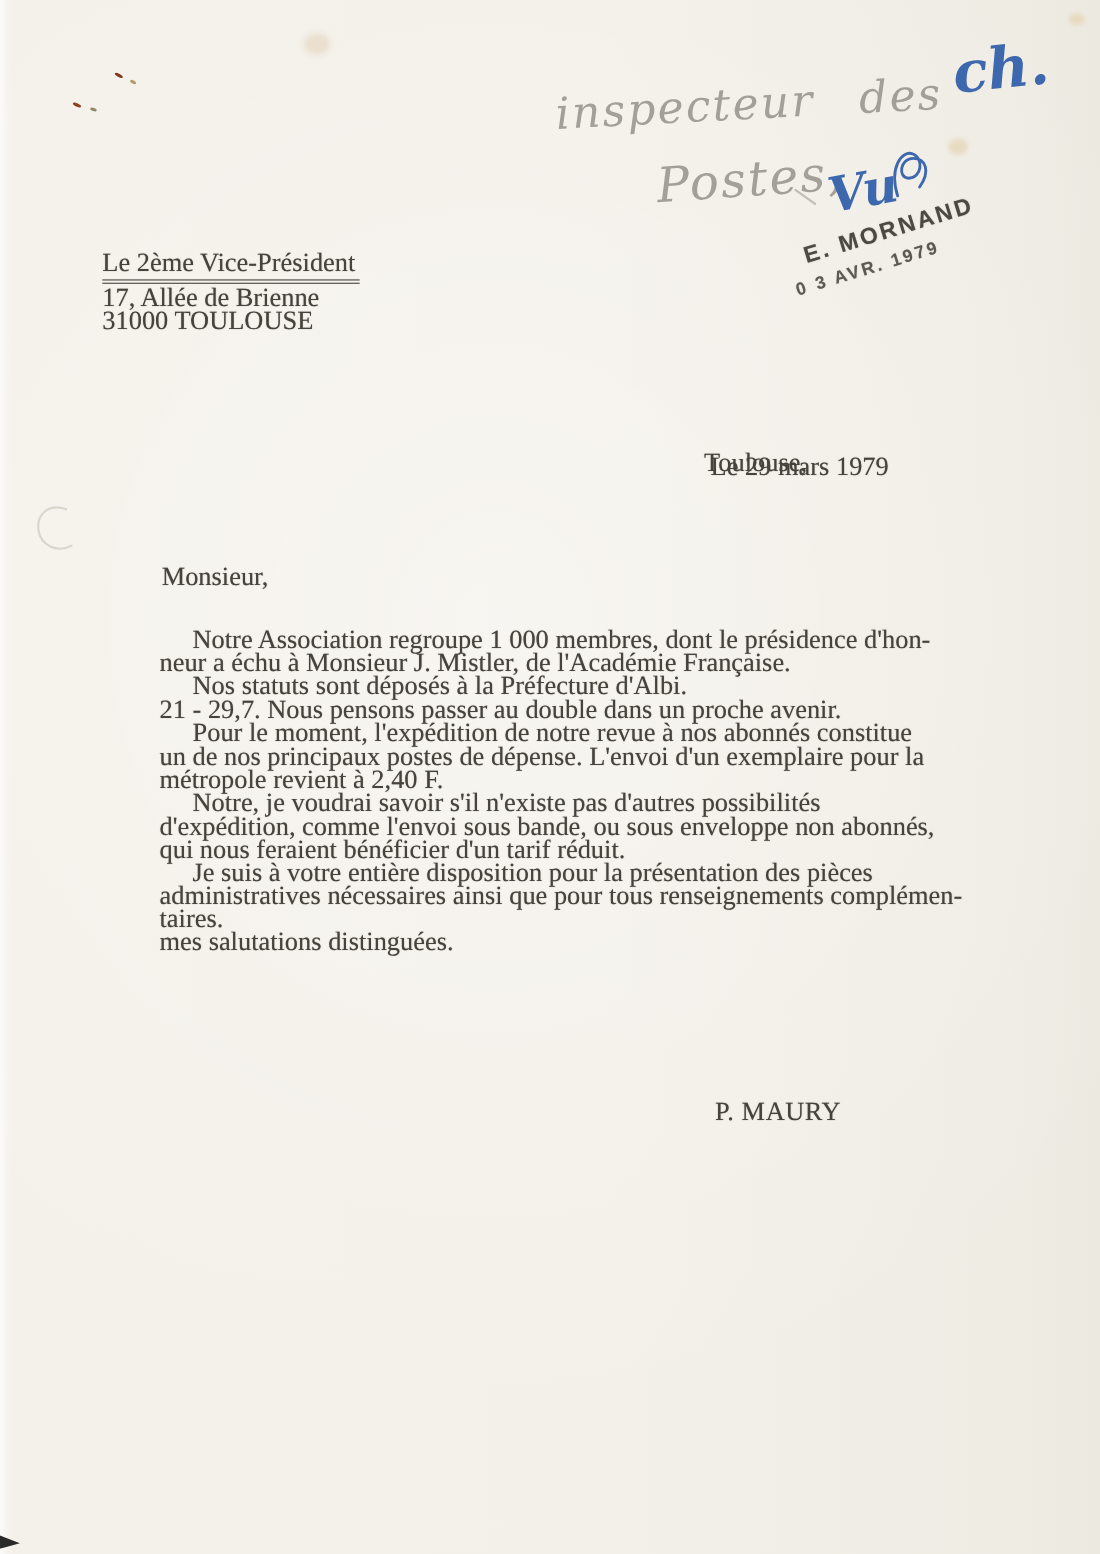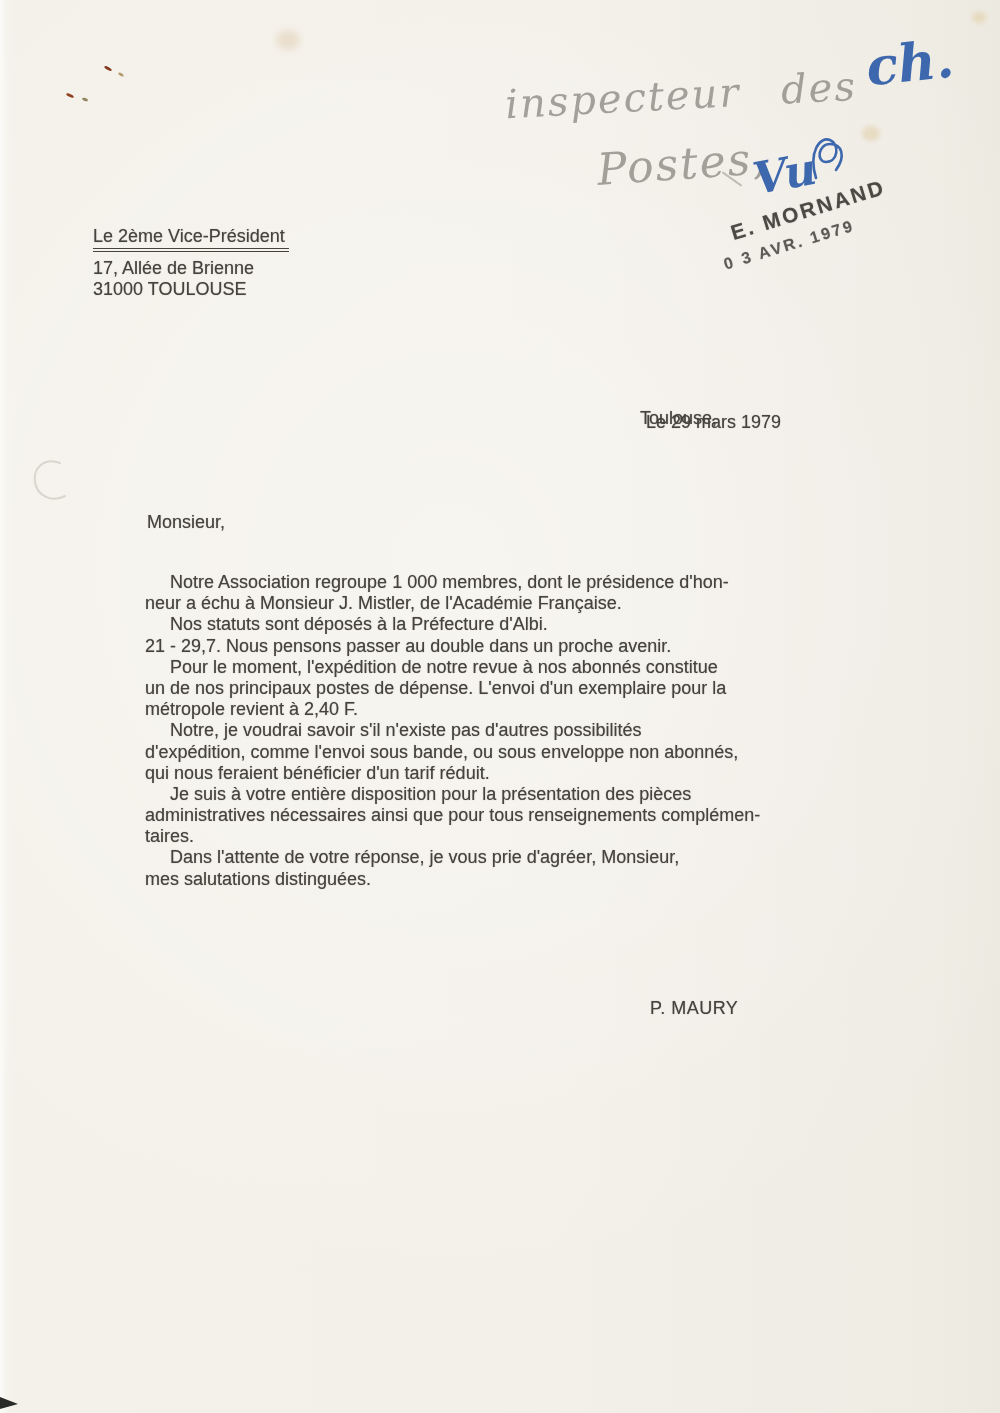--- a/index.html
+++ b/index.html
@@ -5,22 +5,22 @@
   html,body{margin:0;padding:0;}
   body{width:1000px;height:1413px;position:relative;overflow:hidden;
        font-family:"Liberation Sans",sans-serif;}
   .page{position:absolute;inset:0;
         background:
           radial-gradient(ellipse 120% 90% at 45% 40%, rgba(255,255,255,0.35), rgba(255,255,255,0) 60%),
           linear-gradient(90deg,#f8f6f1 0px,#f4f1ea 12px,#f3f0e9 55%,#efece4 92%,#ecE9e0 100%);
         background-color:#f3f0e9;}
   .edge-strip{position:absolute;left:0;top:0;width:7px;height:100%;
         background:linear-gradient(90deg,#fbfaf7,rgba(251,250,247,0));}
-  .typed{font-family:Liberation Sans, sans-serif;
-         font-size:18px;color:#45433c;
+  .typed{font-family:Liberation Serif, serif;
+         font-size:24px;color:#45433c;
          text-shadow:0 0 1px rgba(69,67,60,0.55);}
   .line{white-space:pre;line-height:21.2px;height:21.2px;}
   .sender{position:absolute;left:93px;top:226px;}
   .sender-title{display:inline-block;border-bottom:4px double #45433c;padding:0 4px 1px 0;}
   .sender-addr1{position:absolute;left:93px;top:258px;}
   .sender-addr2{position:absolute;left:93px;top:279px;text-align:center;}
   .dateline-city{position:absolute;left:640px;top:408px;}
   .dateline-date{position:absolute;left:646px;top:412px;}
   .salutation{position:absolute;left:147px;top:512px;}
   .body-block{position:absolute;left:145px;top:572px;}
@@ -114,18 +114,17 @@
     <div class="line">21 - 29,7. Nous pensons passer au double dans un proche avenir.</div>
     <div class="line">     Pour le moment, l'expédition de notre revue à nos abonnés constitue</div>
     <div class="line">un de nos principaux postes de dépense. L'envoi d'un exemplaire pour la</div>
     <div class="line">métropole revient à 2,40 F.</div>
     <div class="line">     Notre, je voudrai savoir s'il n'existe pas d'autres possibilités</div>
     <div class="line">d'expédition, comme l'envoi sous bande, ou sous enveloppe non abonnés,</div>
     <div class="line">qui nous feraient bénéficier d'un tarif réduit.</div>
     <div class="line">     Je suis à votre entière disposition pour la présentation des pièces</div>
     <div class="line">administratives nécessaires ainsi que pour tous renseignements complémen-</div>
     <div class="line">taires.</div>
-    <div class="line">     Dans l'attente de votre réponse, je vous prie d'agréer, Monsieur,</div>
     <div class="line">mes salutations distinguées.</div>
   </div>
 
   <div class="typed signature">P. MAURY</div>
 </div>
 
 </body></html>

